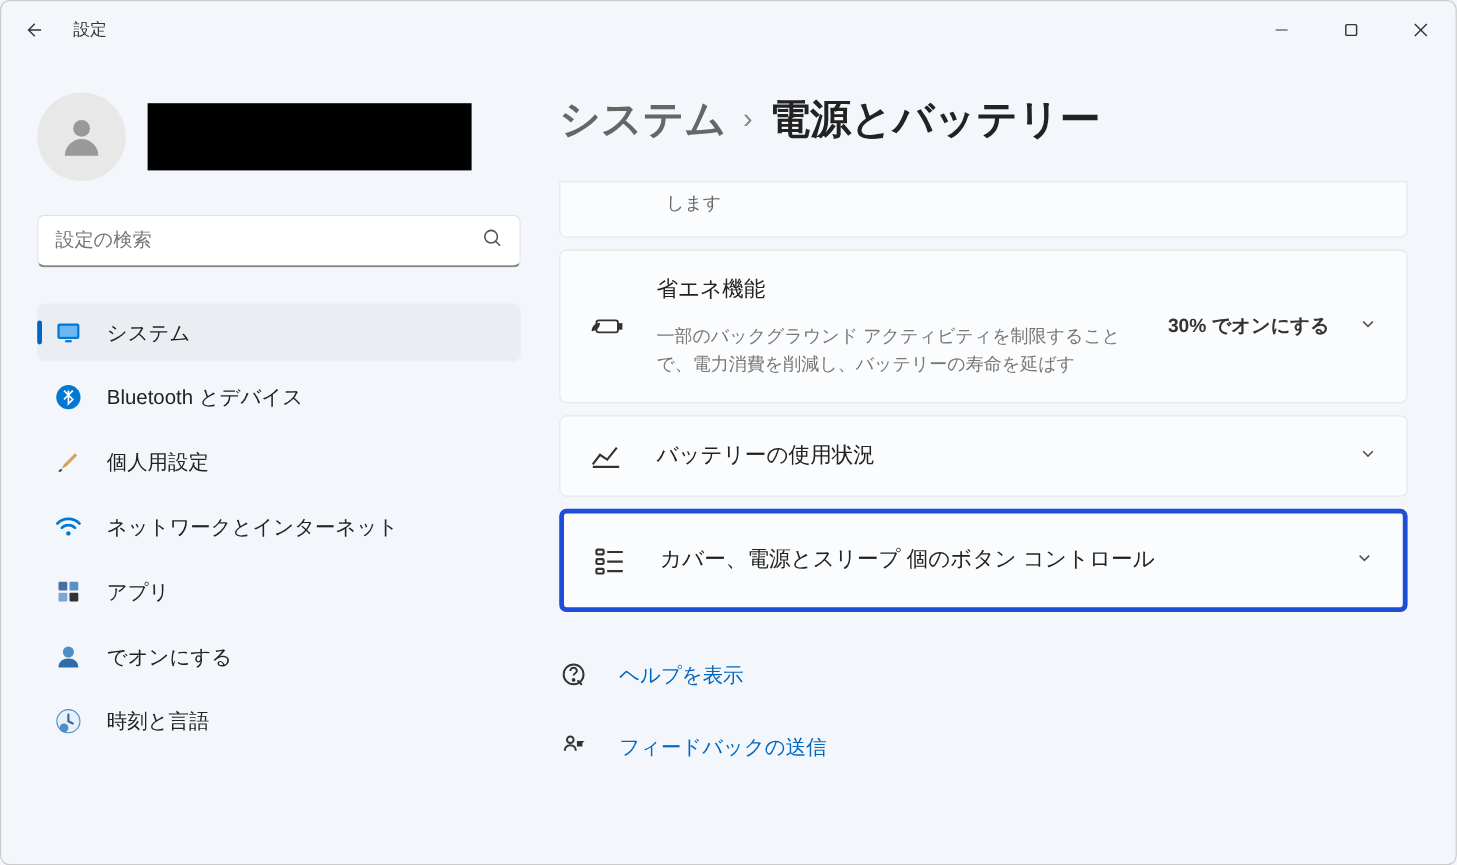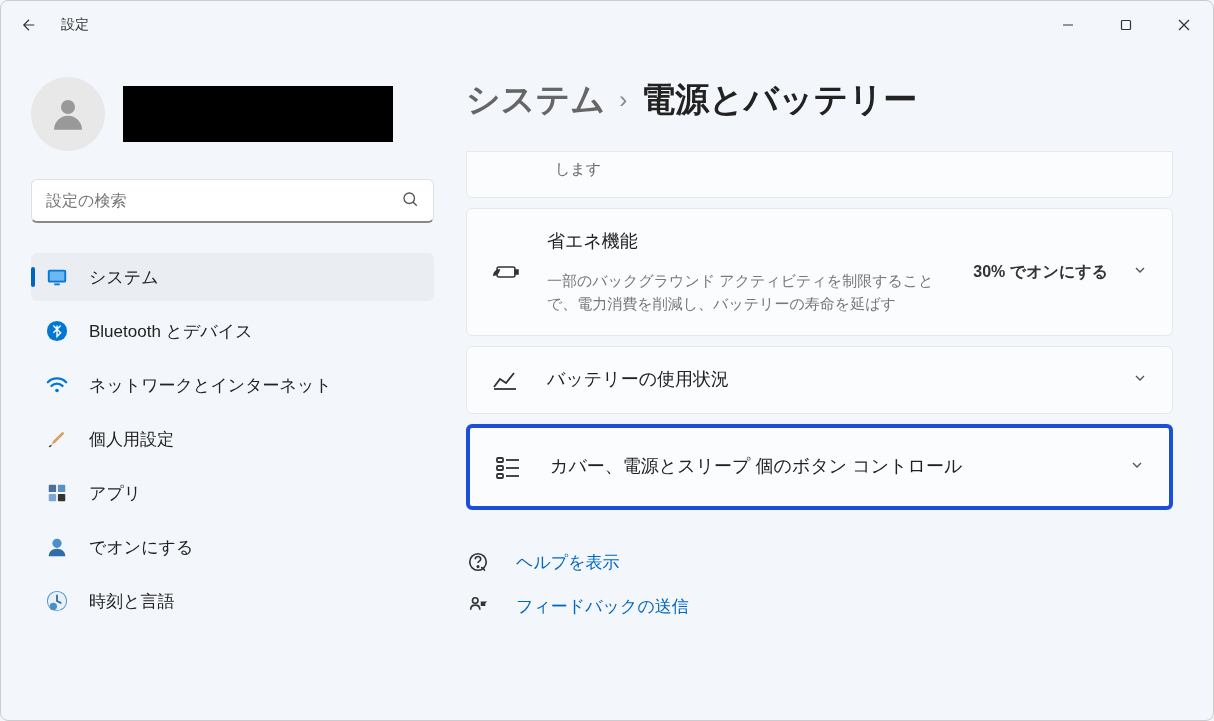--- a/index.html
+++ b/index.html
@@ -217,21 +217,21 @@
       border-radius: 0 0 6px 6px;
       padding: 8px 24px 18px 88px;
       margin-bottom: 10px;
       font-size: 15px;
       color: #666;
     }
     .help-links {
       margin-top: 40px;
       display: flex;
       flex-direction: column;
-      gap: 20px;
+      gap: 36px;
     }
     .help-link {
       display: flex;
       align-items: center;
       gap: 26px;
       cursor: pointer;
     }
     .help-link-text {
       font-size: 17px;
       color: #0067c0;
@@ -314,35 +314,35 @@
           <svg width="22" height="22" viewBox="0 0 24 24">
               <circle cx="12" cy="12" r="11" fill="#0078d4"></circle>
               <path d="M12 6v12l4-4-4-4 4-4-4 4-4-4m0 8l4-4" stroke="#fff" stroke-width="1.5" fill="none"></path>
             </svg>
         </span>
         <span>Bluetooth とデバイス</span>
       </div>
       <div class="nav-item">
         <span class="nav-icon">
           <svg width="22" height="22" viewBox="0 0 24 24">
+              <path d="M18 4l2 2-10 10-4 2 2-4z" fill="#d8a05c"></path>
+              <path d="M6 18c-1 1-3 1-3 3 0 0 2 0 3-1" fill="#333"></path>
+            </svg>
+        </span>
+        <span>個人用設定</span>
+      </div>
+      <div class="nav-item">
+        <span class="nav-icon">
+          <svg width="22" height="22" viewBox="0 0 24 24">
               <path d="M2 9c5.5-5.5 14.5-5.5 20 0" stroke="#0078d4" stroke-width="2.5" fill="none" stroke-linecap="round"></path>
               <path d="M6 13c3.3-3.3 8.7-3.3 12 0" stroke="#0078d4" stroke-width="2.5" fill="none" stroke-linecap="round"></path>
               <circle cx="12" cy="18" r="2" fill="#0078d4"></circle>
             </svg>
         </span>
         <span>ネットワークとインターネット</span>
-      </div>
-      <div class="nav-item">
-        <span class="nav-icon">
-          <svg width="22" height="22" viewBox="0 0 24 24">
-              <path d="M18 4l2 2-10 10-4 2 2-4z" fill="#d8a05c"></path>
-              <path d="M6 18c-1 1-3 1-3 3 0 0 2 0 3-1" fill="#333"></path>
-            </svg>
-        </span>
-        <span>個人用設定</span>
       </div>
       <div class="nav-item">
         <span class="nav-icon">
           <svg width="22" height="22" viewBox="0 0 24 24">
               <rect x="3" y="3" width="8" height="8" fill="#4a6fa5" rx="1"></rect>
               <rect x="13" y="3" width="8" height="8" fill="#5b8fc7" rx="1"></rect>
               <rect x="3" y="13" width="8" height="8" fill="#7ba7d4" rx="1"></rect>
               <rect x="13" y="13" width="8" height="8" fill="#333" rx="1"></rect>
             </svg>
         </span>

